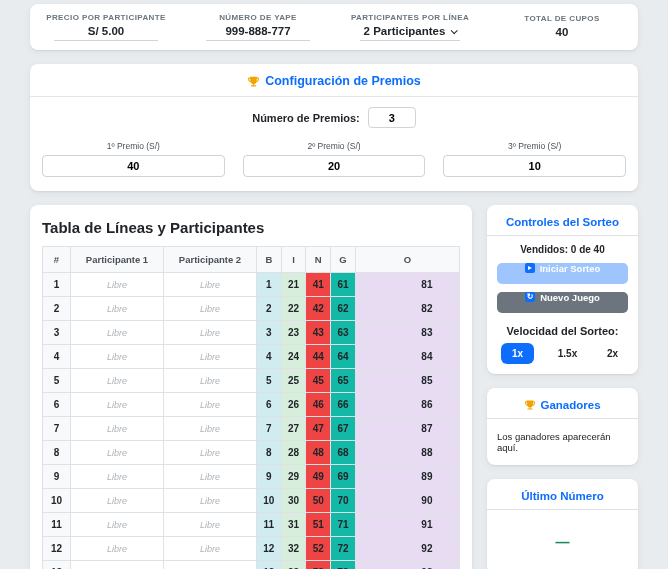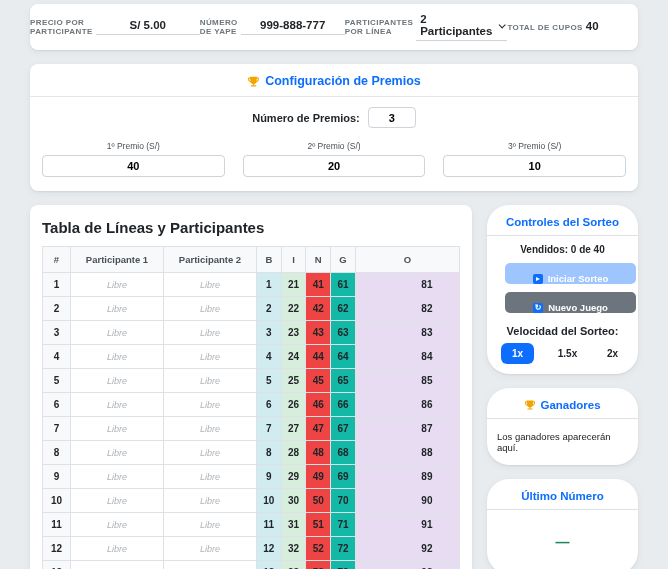--- a/index.html
+++ b/index.html
@@ -3,21 +3,21 @@
 <meta charset="utf-8">
 <style>
   * { margin:0; padding:0; box-sizing:border-box; }
   html,body { width:668px; height:569px; overflow:hidden; }
   body { background:#e9ecef; font-family:"Liberation Sans", sans-serif; color:#212529; }
   .page { padding:4px 30px 0; }
   .card { background:#fff; border-radius:8px; box-shadow:0 1px 2px rgba(0,0,0,.07), 0 2px 8px rgba(0,0,0,.05); }
 
   
   .topbar { display:flex; align-items:center; height:46px; margin-bottom:14px; }
-  .tb-field { flex:1; display:flex; flex-direction:row; align-items:center; gap:3px; }
+  .tb-field { flex:1; display:flex; flex-direction:column; align-items:center; gap:3px; }
   .tb-label { font-size:8px; font-weight:bold; color:#6c757d; letter-spacing:.4px; }
   .tb-input { border:none; border-bottom:1px solid #ced4da; font-size:11.5px; font-weight:bold;
               text-align:center; width:104px; padding:0 0 3px; color:#212529; background:transparent;
               font-family:"Liberation Sans",sans-serif; outline:none; }
   .tb-select { border-bottom:1px solid #ced4da; font-size:11.5px; font-weight:bold; padding:0 4px 3px;
                display:flex; align-items:center; gap:6px; cursor:pointer; }
   .chev { width:5px; height:5px; border-right:1.6px solid #212529; border-bottom:1.6px solid #212529;
           transform:rotate(45deg) translateY(-1px); display:inline-block; }
   .tb-static { font-size:11.5px; font-weight:bold; padding-bottom:3px; }
 
@@ -47,27 +47,27 @@
   .c-idx  { background:#f8f9fa; font-weight:bold; width:28px; }
   .c-part { width:93px; font-style:italic; color:#aeb4ba; font-size:9px; }
   .c-b { background:#d1ecf1; font-weight:bold; }
   .c-i { background:#d8eedd; font-weight:bold; }
   .c-n { background:#ef4444; font-weight:bold; }
   .c-g { background:#14b8a6; font-weight:bold;text-align:center; }
   .c-o { background:#e7dcf2; font-weight:bold;padding-left:39px; }
 
   
   .sidebar { width:151px; display:flex; flex-direction:column; gap:14px; }
-  .side-card { padding:8px 10px 10px;border-radius:22px; }
+  .side-card { padding:8px 10px 10px; }
   .side-title { color:#0d6efd; font-weight:bold; font-size:11.5px; display:flex; justify-content:center;
                 align-items:center; gap:4px; padding:3px 0 7px; border-bottom:1px solid #dee2e6; margin:0 -10px 8px; }
   .sold { font-size:10px; font-weight:bold; text-align:center; }
   .btn { width:100%; height:21px; border:none; border-radius:5px; color:#fff; font-weight:bold;
-         font-size:9.5px; display:flex; align-items:flex-end; justify-content:center; gap:5px; margin-top:8px;
-         font-family:"Liberation Sans",sans-serif; cursor:pointer;margin-left:8px; }
+         font-size:9.5px; display:flex; align-items:flex-start; justify-content:center; gap:5px; margin-top:8px;
+         font-family:"Liberation Sans",sans-serif; cursor:pointer; }
   .btn-start { background:#9ec5fe; }
   .btn-new   { background:#6c757d; }
   .mini-ic { width:10px; height:10px; background:#0d6efd; border-radius:2px; display:inline-flex;
              align-items:center; justify-content:center; flex:0 0 auto; }
   .tri { width:0; height:0; border-left:4px solid #fff; border-top:2.6px solid transparent;
          border-bottom:2.6px solid transparent; margin-left:1px; }
   .refresh-glyph { color:#fff; font-size:8px; line-height:1; }
   .speed-label { font-size:11px; font-weight:bold; text-align:center; margin-top:12px; }
   .speed-row { display:flex; justify-content:space-between; align-items:center; margin-top:6px; padding:0 4px; }
   .speed-btn { font-size:10px; font-weight:bold; border:none; background:transparent; padding:4px 6px;

